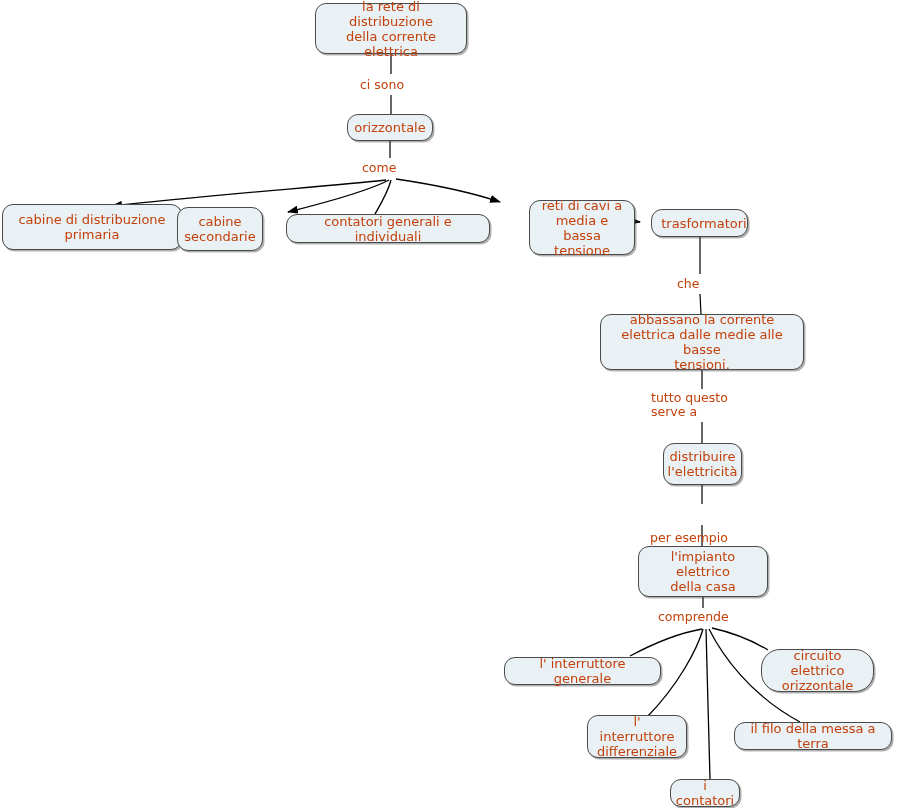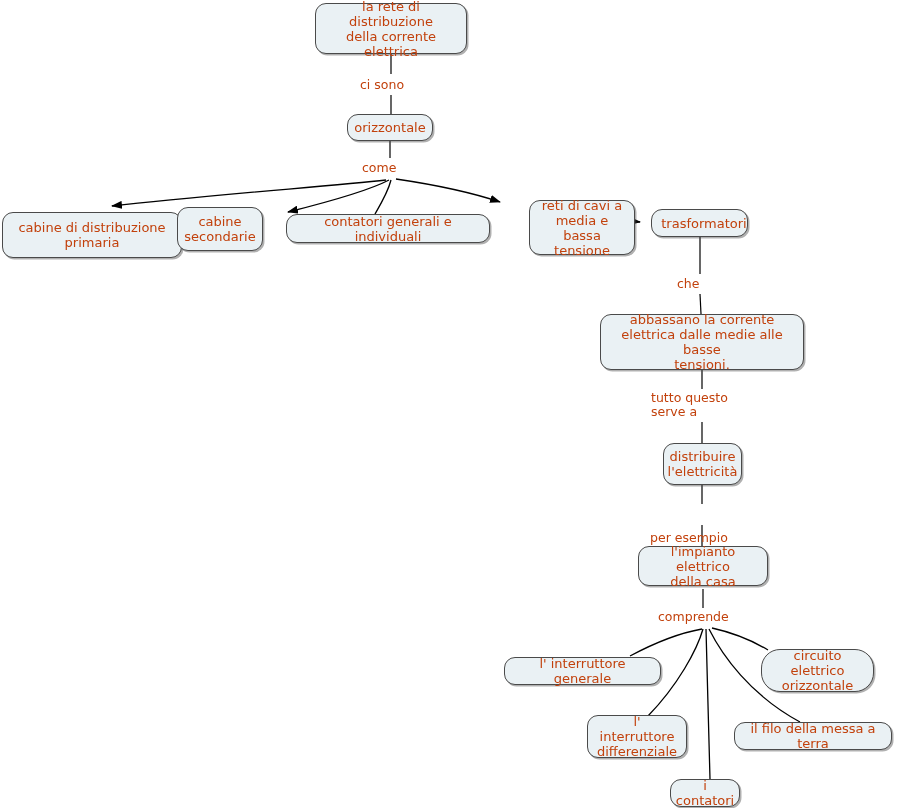--- a/index.html
+++ b/index.html
@@ -91,35 +91,35 @@
     <path d="M 706,629 C 707,670 709,740 710,779" fill="none" stroke="#000" stroke-width="1.3"></path>
     <path d="M 709,629 C 722,655 750,695 800,722" fill="none" stroke="#000" stroke-width="1.3"></path>
     <path d="M 712,628 C 730,632 748,638 768,650" fill="none" stroke="#000" stroke-width="1.3"></path>
   </svg>
 
   <div id="nodes-layer">
       <div class="node" style="left: 315px; top: 3px; width: 152px; height: 51px;">la rete di distribuzione
 della corrente
 elettrica</div>
       <div class="node" style="left: 347px; top: 114px; width: 86px; height: 27px;">orizzontale</div>
-      <div class="node" style="left: 2px; top: 204px; width: 180px; height: 46px; margin-top: 8px;">cabine di distribuzione
+      <div class="node" style="left: 2px; top: 204px; width: 180px; height: 46px;">cabine di distribuzione
 primaria</div>
       <div class="node" style="left: 177px; top: 207px; width: 86px; height: 44px;">cabine
 secondarie</div>
       <div class="node" style="left: 286px; top: 214px; width: 204px; height: 29px;">contatori generali e individuali</div>
       <div class="node" style="left: 511px; top: 200px; width: 106px; height: 55px; margin-left: 18px;">reti di cavi a
 media e bassa
 tensione</div>
       <div class="node" style="left: 651px; top: 209px; width: 97px; height: 28px; padding-left: 15px;">trasformatori</div>
       <div class="node" style="left: 600px; top: 314px; width: 204px; height: 56px;">abbassano la corrente
 elettrica dalle medie alle basse
 tensioni.</div>
       <div class="node" style="left: 663px; top: 443px; width: 79px; height: 42px;">distribuire
 l'elettricità</div>
-      <div class="node" style="left: 638px; top: 546px; width: 130px; height: 40px;">l'impianto elettrico
+      <div class="node" style="left: 638px; top: 546px; width: 130px; height: 51px;">l'impianto elettrico
 della casa</div>
       <div class="node" style="left: 504px; top: 657px; width: 157px; height: 28px;">l' interruttore generale</div>
       <div class="node" style="left: 761px; top: 649px; width: 113px; height: 43px; border-radius: 19px;">circuito elettrico
 orizzontale</div>
       <div class="node" style="left: 587px; top: 715px; width: 100px; height: 43px;">l' interruttore
 differenziale</div>
       <div class="node" style="left: 734px; top: 722px; width: 158px; height: 28px;">il filo della messa a terra</div>
       <div class="node" style="left: 670px; top: 779px; width: 70px; height: 28px;">i contatori</div>
     </div>
   <div id="labels-layer">

